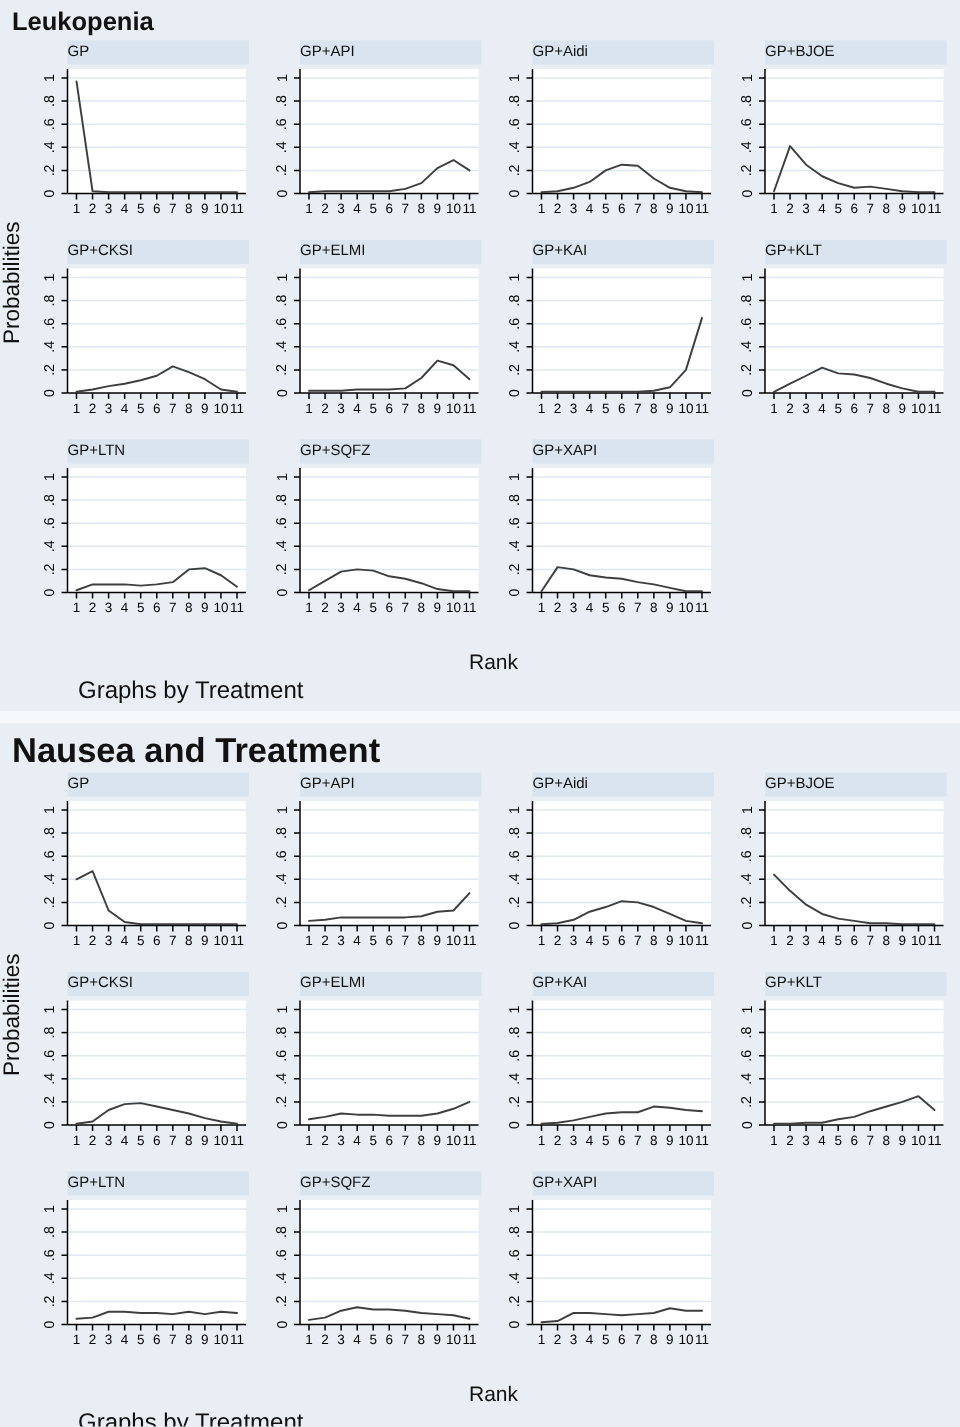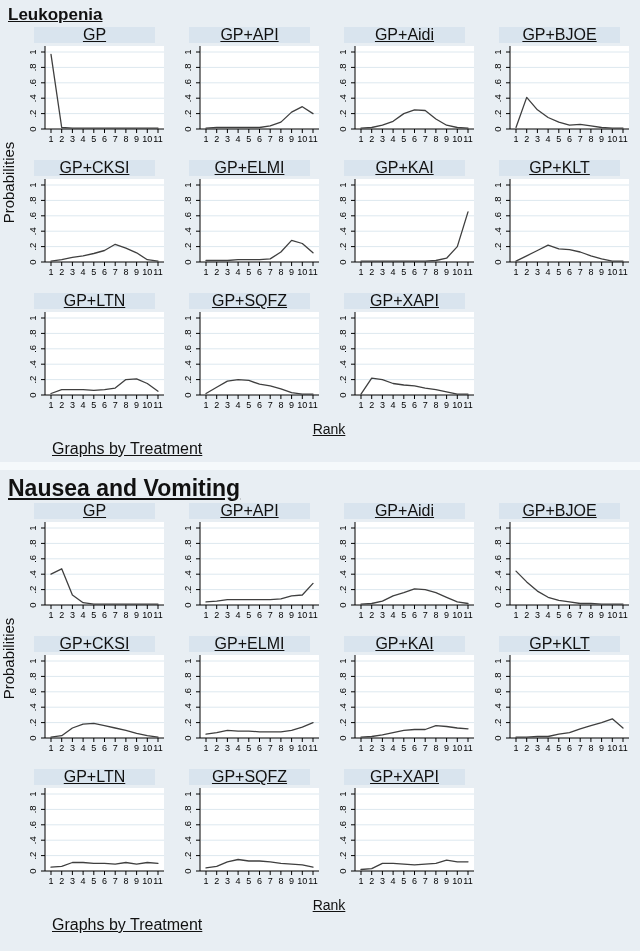--- a/index.html
+++ b/index.html
@@ -2,21 +2,21 @@
 <html><head>
 <meta charset="utf-8">
 <style>
   html,body{margin:0;padding:0;}
   body{
     width:640px;height:951px;overflow:hidden;
     background:#e8eef3;
     font-family:"Liberation Sans",sans-serif;
     color:#111;
   }
-  .section{position:relative;text-decoration:underline;}
+  .section{position:relative;}
   .section-title{
     font-weight:700;
     margin:0;
     padding:6px 0 3px 8px;
     line-height:1.05;
   }
   .section-title.small{font-size:17px;}
   .section-title.large{font-size:23px;padding-top:4px;}
   .section-body{position:relative;padding-left:18px;}
   .ylabel{
@@ -29,35 +29,35 @@
     margin-top:-8px;
   }
   .grid{
     display:grid;
     grid-template-columns:repeat(4,155px);
     row-gap:13px;
     column-gap:0px;
   }
   .panel{width:150px;}
   .panel-title{
-    margin-left:16px;
+    margin-left:27px;
     width:121px;
     height:16px;line-height:16px;
     background:#d9e4ee;
-    text-align:center;
-    font-size:16px;
+    text-align:left;
+    font-size:10px;
     white-space:nowrap;
     overflow:hidden;
   }
   .panel-svg{display:block;}
   .panel-svg text{font-family:"Liberation Sans",sans-serif;fill:#000;}
   .xlabel{
     text-align:center;
     font-size:14px;
-    margin-top:8px;
+    margin-top:20px;
   }
   .note{
     font-size:16px;
     margin:3px 0 4px 34px;
   }
   .section-gap{
     height:8px;
     background:#f5f9fb;
     margin-top:2px;
     margin-bottom:2px;
@@ -677,21 +677,21 @@
   </div>
 </div>
     <div class="xlabel">Rank</div>
     <div class="note">Graphs by Treatment</div>
   </div>
 </div>
 
 <div class="section-gap"></div>
 
 <div class="section">
-  <div class="section-title large">Nausea and Vomiting</div>
+  <div class="section-title large">Nausea and Treatment</div>
   <div class="section-body">
     <div class="ylabel">Probabilities</div>
     <div class="grid">
   <div class="panel">
     <div class="panel-title">GP</div>
     <svg class="panel-svg" width="150" height="104" viewBox="0 0 150 104">
             <rect x="27" y="3" width="119" height="83" fill="#ffffff"></rect>
             <g stroke="#dde8ef" stroke-width="1">
               <line x1="28" y1="70.6" x2="146" y2="70.6"></line>
               <line x1="28" y1="55.2" x2="146" y2="55.2"></line>

